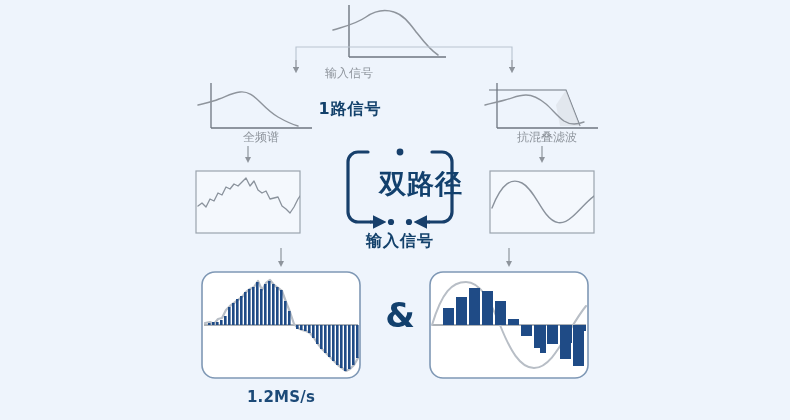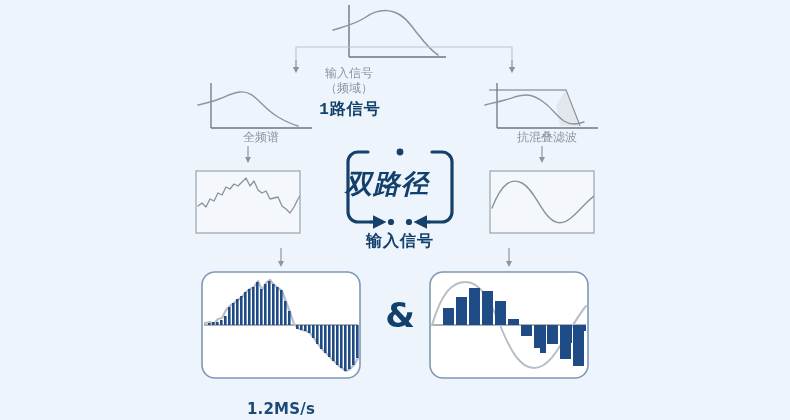--- a/index.html
+++ b/index.html
@@ -8,28 +8,27 @@
     width:790px;height:420px;
     background:#eef4fc;
     font-family:"DejaVu Sans","Liberation Sans",sans-serif;
     overflow:hidden;
   }
   #stage{position:relative;width:790px;height:332px;}
   #bgsvg{position:absolute;left:0;top:0;width:790px;height:420px;}
 
   .lbl{position:absolute;text-align:center;white-space:nowrap;}
   .lbl-gray{color:#8e949c;font-size:12px;line-height:15px;}
-  .lbl-navy{color:#13416b;font-size:16px;font-weight:bold;letter-spacing:1px;font-family:Liberation Mono, monospace;}
+  .lbl-navy{color:#13416b;font-size:16px;font-weight:bold;letter-spacing:1px;}
   .lbl-rate{color:#1c4a78;font-size:15px;font-weight:bold;letter-spacing:0.2px;}
 
   #center-word{
-    position:absolute;left:332px;top:166px;width:110px;
-    text-align:center;color:#12406d;font-size:27px;font-weight:bold;
+    position:absolute;left:353px;top:166px;width:110px;
+    text-align:right;color:#12406d;font-size:27px;font-weight:bold;
     letter-spacing:1px;
-    font-style:italic;
   }
   #amp{
     position:absolute;left:381px;top:296px;width:38px;
     text-align:center;color:#12406d;font-size:34px;font-weight:bold;
     line-height:38px;
   }
 </style>
 </head>
 <body>
 
@@ -223,31 +222,30 @@
           <rect x="540" y="325" width="6" height="28"></rect>
           <rect x="566" y="325" width="6" height="18"></rect>
           <rect x="579" y="325" width="7" height="6"></rect>
         </g>
       </g>
     </g>
   </svg>
 
   <div class="lbl lbl-gray" style="left:349px;top:66px;width:100px;margin-left:-50px;">
     <div>输入信号</div>
-    <div>（频域）</div>
   </div>
 
   <div class="lbl lbl-navy" style="left:350px;top:99px;width:100px;margin-left:-50px;">1路信号</div>
 
   <div class="lbl lbl-gray" style="left:261px;top:130px;width:100px;margin-left:-50px;">全频谱</div>
 
   <div class="lbl lbl-gray" style="left:547px;top:130px;width:110px;margin-left:-55px;">抗混叠滤波</div>
 
   <div id="center-word">双路径</div>
 
   <div class="lbl lbl-navy" style="left:400px;top:231px;width:110px;margin-left:-55px;">输入信号</div>
 
   <div id="amp">&amp;</div>
 
-  <div class="lbl lbl-rate" style="left:281px;top:400px;width:140px;margin-left:-70px;">1.2MS/s</div>
+  <div class="lbl lbl-rate" style="left:281px;top:388px;width:140px;margin-left:-70px;">1.2MS/s</div>
 
 
 </div>
 
 </body></html>

